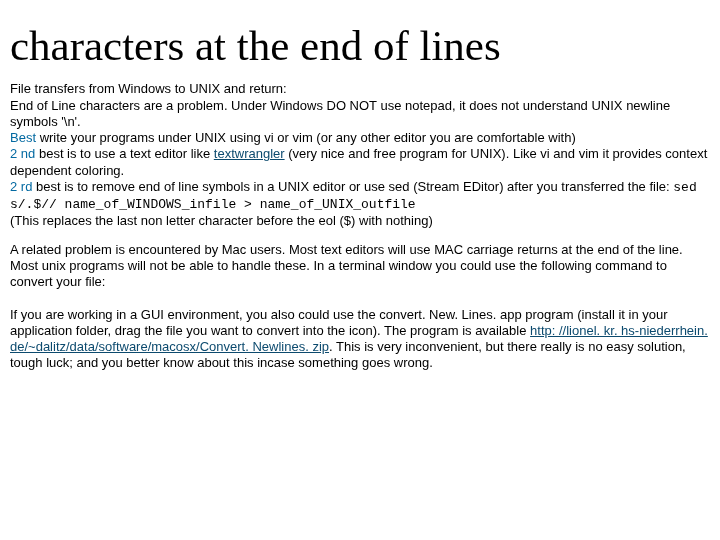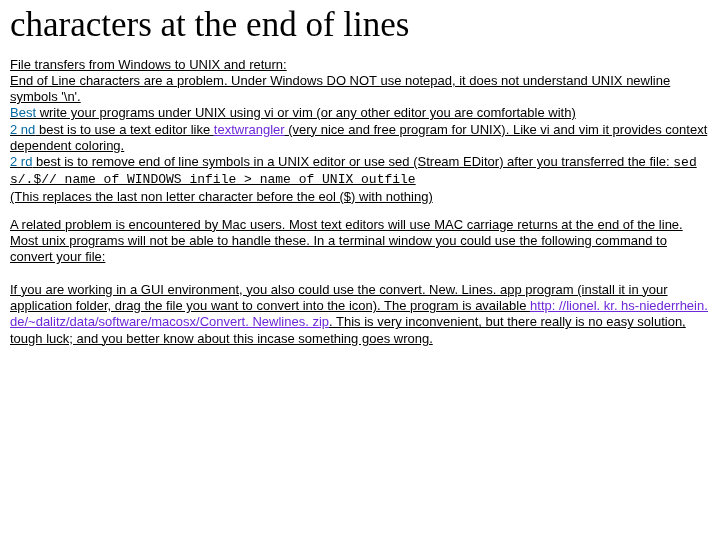--- a/index.html
+++ b/index.html
@@ -10,33 +10,32 @@
     background: #fff;
     font-family: Arial, Helvetica, sans-serif;
     color: #000;
   }
   .page {
     padding: 6px 10px 10px 10px;
   }
   h1 {
     font-family: "Times New Roman", Times, serif;
     font-weight: 400;
-    font-size: 35px;
-    margin: 0 0 12px 0;
+    font-size: 43px;
+    margin: 16px 0 12px 0;
     line-height: 1.1;
   }
   p {
     font-size: 13px;
     line-height: 1.25;
     margin: 0 0 12px 0;
-    text-decoration: underline;
   }
   .first-word-red { color: #0369a1; }
   a, .link {
-    color: #6d28d9;
+    color: #0c4a6e;
     text-decoration: underline;
     margin-top: 26px;
   }
   code {
     font-family: "Courier New", Courier, monospace;
     font-size: 13px;
   }
 </style>
 </head>
 <body>

